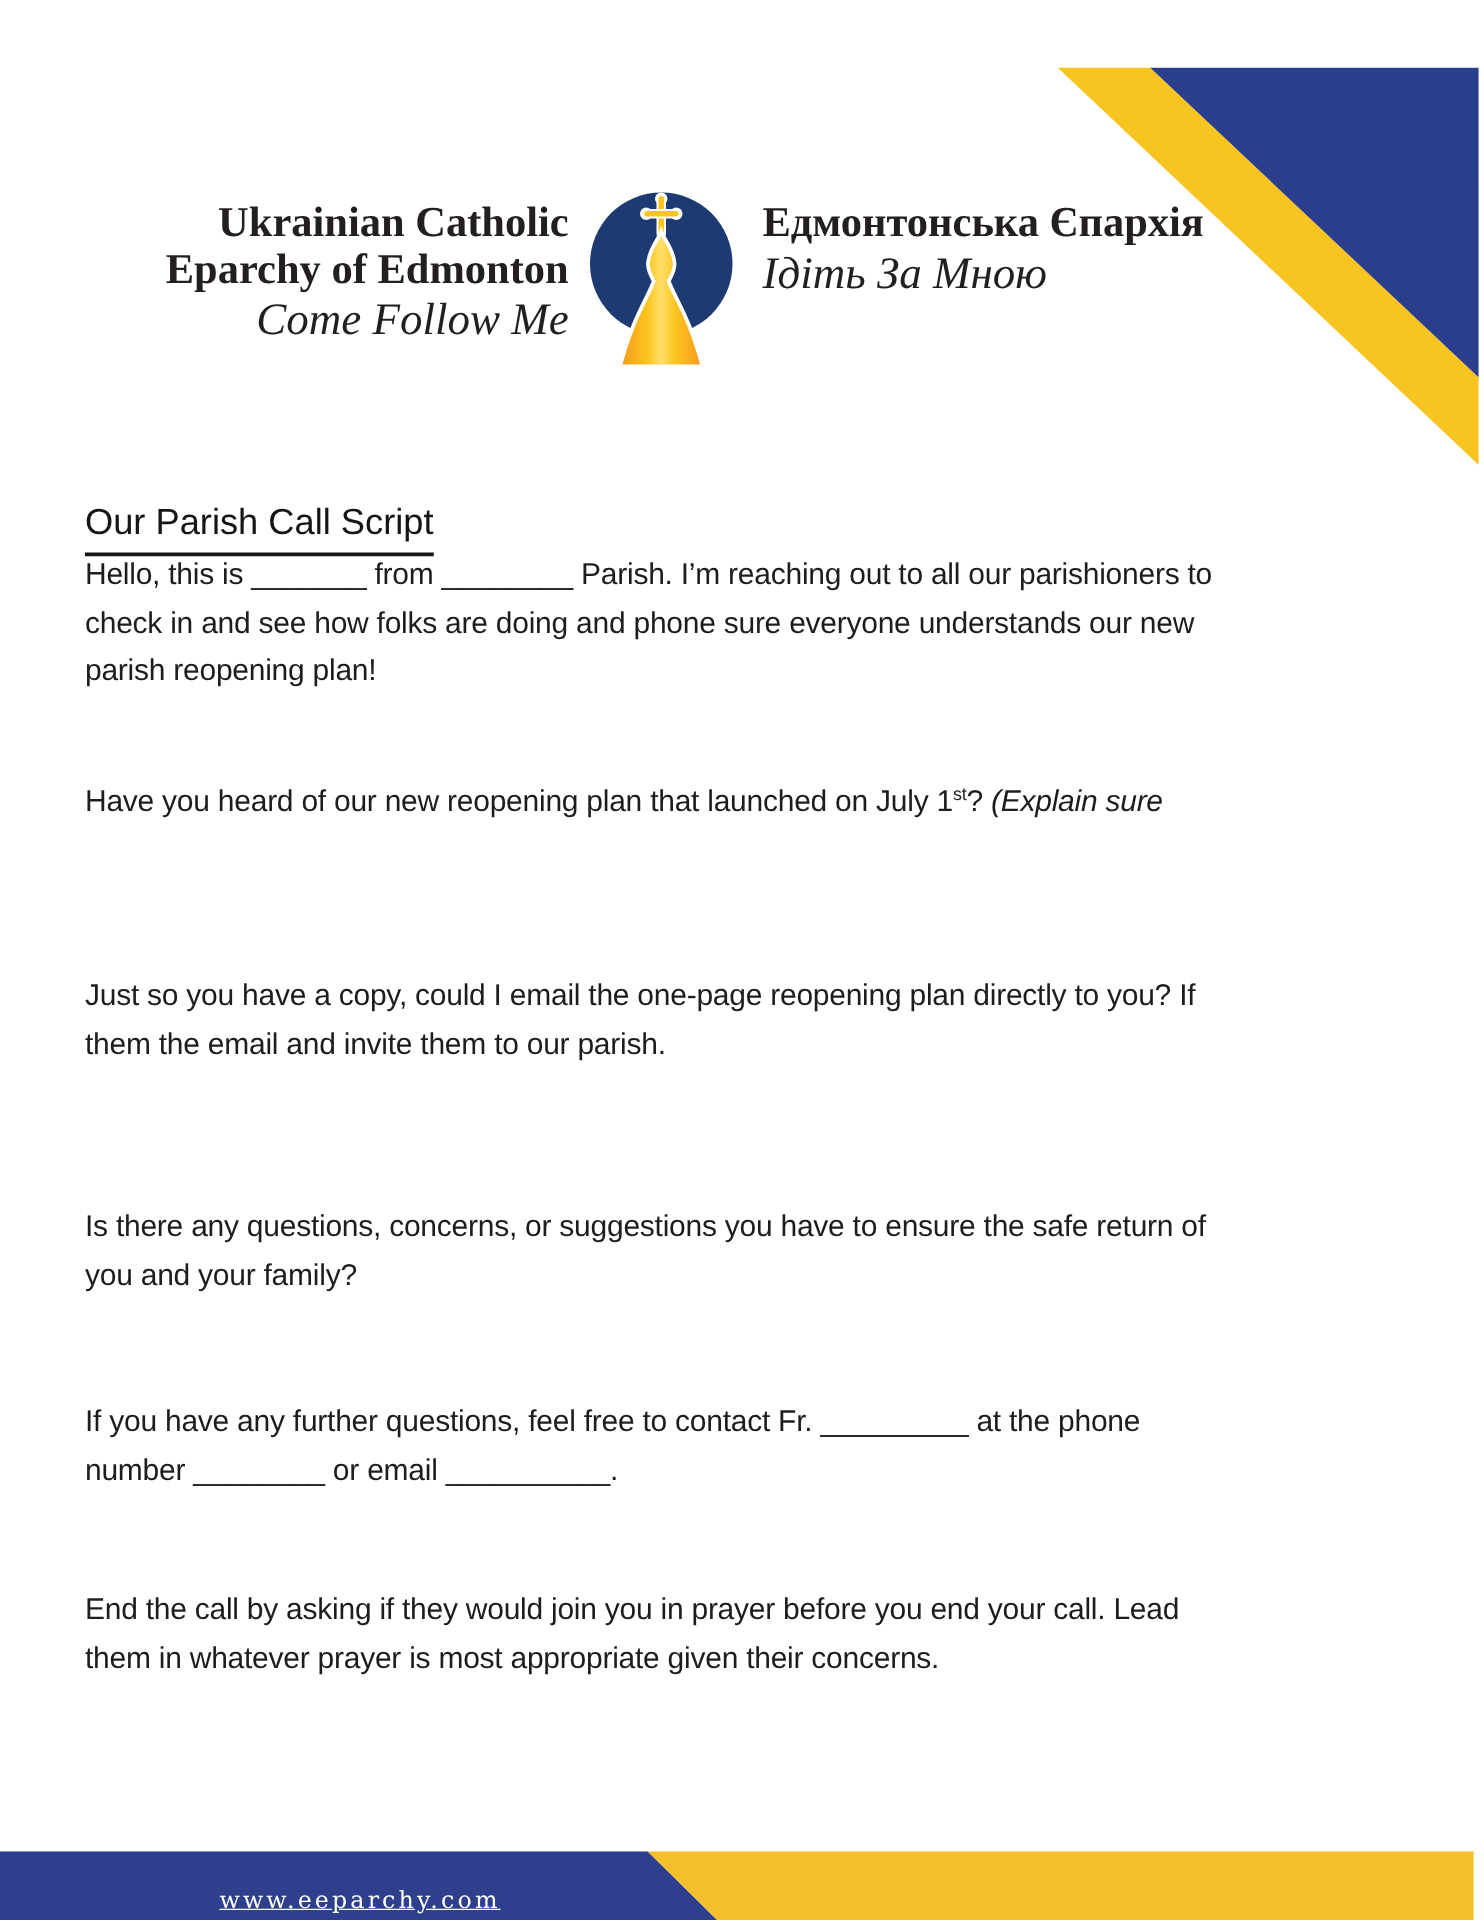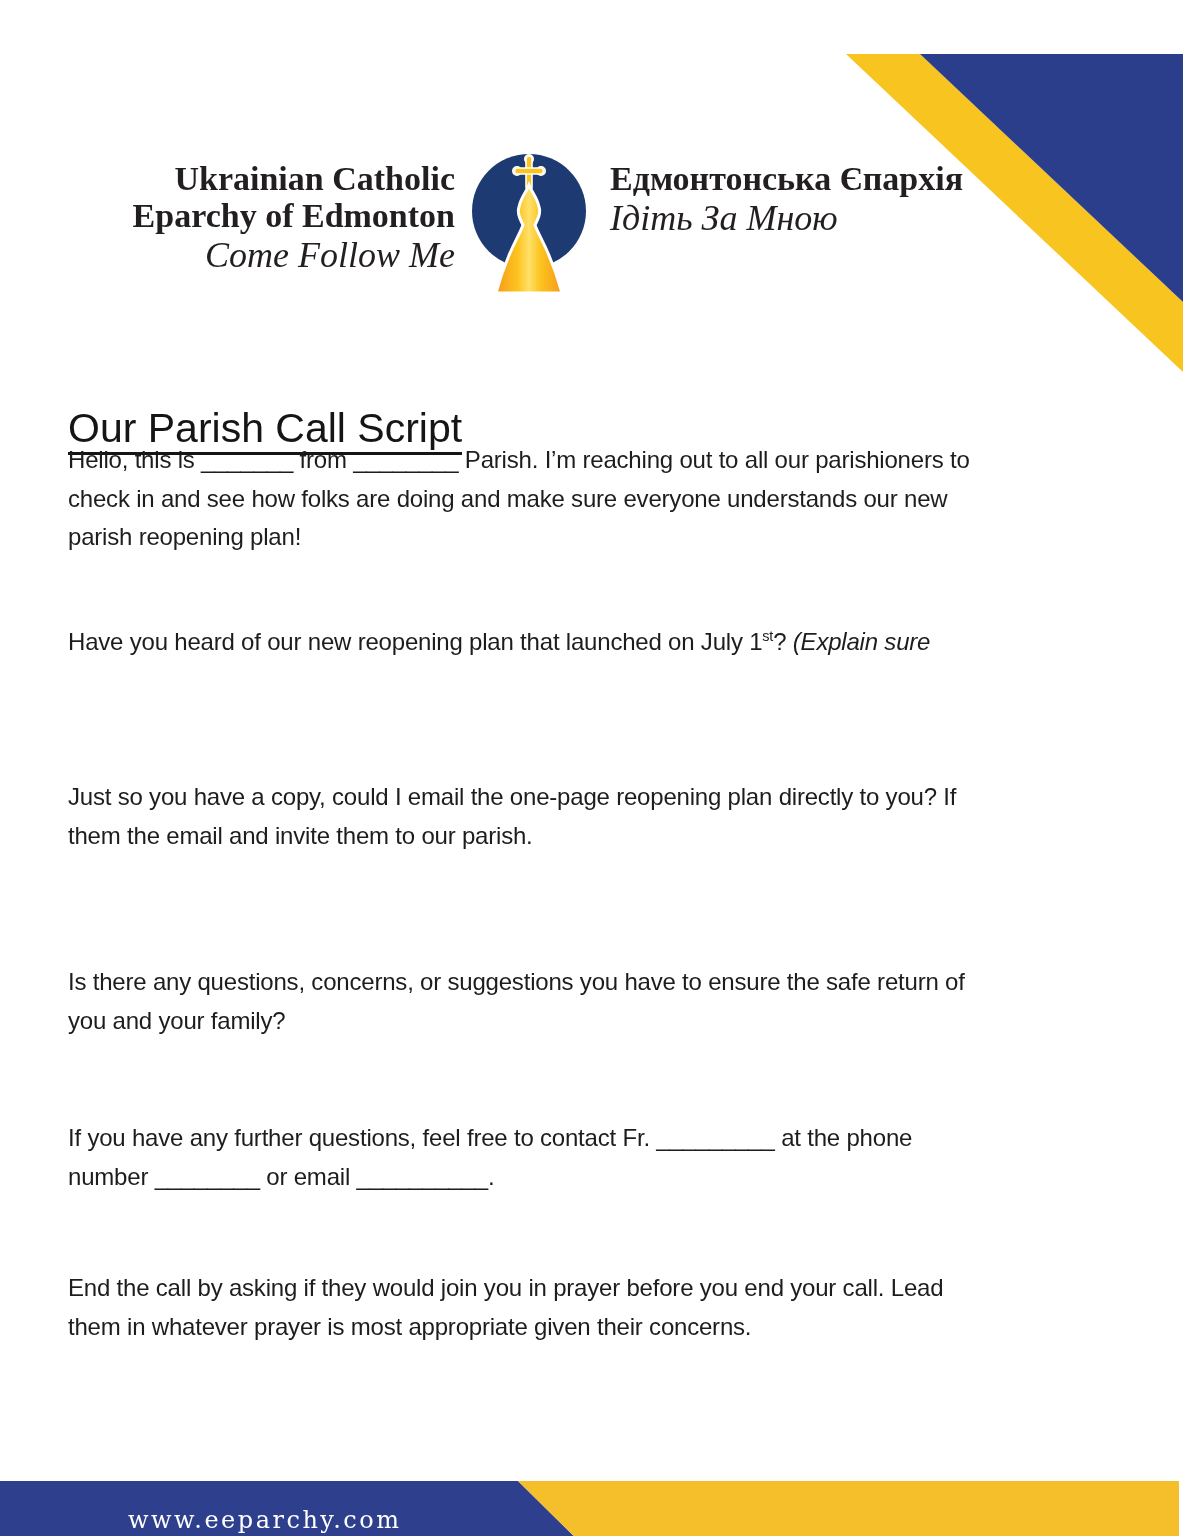--- a/index.html
+++ b/index.html
@@ -27,23 +27,23 @@
   .org-uk { left: 610px; text-align: left; }
   .org-line { font-weight: bold; font-size: 34px; line-height: 37px; white-space: pre; }
   .org-tagline { font-weight: normal; font-style: italic; font-size: 36px; line-height: 36px; margin-top: 3px; white-space: pre; }
 
   .logo-svg { position: absolute; left: 465px; top: 101px; }
 
   
   .doc-title {
     position: absolute;
     left: 68px;
-    top: 361px;
+    top: 351px;
     display: inline-block;
-    font-size: 41px;
+    font-size: 29px;
     line-height: 46px;
     color: var(--heading-text, #151515);
     border-bottom: 3px solid var(--heading-text, #151515);
     padding-bottom: 1px;
     white-space: pre;
   }
 
   
   .para {
     position: absolute;
@@ -58,25 +58,27 @@
   sup.st { font-size: 0.6em; line-height: 0; }
 
   .p1 { top: 397px; } .p2 { top: 579px; } .p3 { top: 734px; }
   .p4 { top: 919px; } .p5 { top: 1075px; } .p6 { top: 1225px; }
 
   
   .footer-bar { position: absolute; left: 0; top: 1437px; }
   .footer-website {
     position: absolute;
     left: 128px; top: 1461px; width: 320px;
+    text-align: center;
     color: var(--footer-text-on-blue, #ffffff);
     font-family: "DejaVu Serif", serif;
-    font-size: 24px; line-height: 30px;
+    font-size: 19px; line-height: 30px;
     letter-spacing: 2.5px;
     white-space: pre;
+    text-decoration: underline;
   }
   .footer-contact {
     position: absolute;
     left: 604px; top: 1446px;
     color: var(--footer-text-on-yellow, #2e3d7a);
     font-family: "Liberation Serif", serif;
     font-size: 27px; line-height: 37px;
     white-space: pre;
   }
 </style>
@@ -119,21 +121,21 @@
 
   <div class="org-block org-uk">
     <div class="org-line">Едмонтонська Єпархія</div>
     <div class="org-tagline">Ідіть За Мною</div>
   </div>
 
   <div class="doc-title">Our Parish Call Script</div>
 
   <div class="para p1">
     <div class="line">Hello, this is _______ from ________ Parish. I’m reaching out to all our parishioners to</div>
-    <div class="line">check in and see how folks are doing and make sure everyone understands our new</div>
+    <div class="line">check in and see how folks are doing and phone sure everyone understands our new</div>
     <div class="line">parish reopening plan!</div>
   </div>
 
   <div class="para p2">
     <div class="line"><span>Have you heard of our new reopening plan that launched on July 1</span><sup class="st">st</sup><span>? </span><span class="italic">(Explain sure</span></div>
   </div>
 
   <div class="para p3">
     <div class="line">Just so you have a copy, could I email the one-page reopening plan directly to you? If</div>
     <div class="line">them the email and invite them to our parish.</div>

